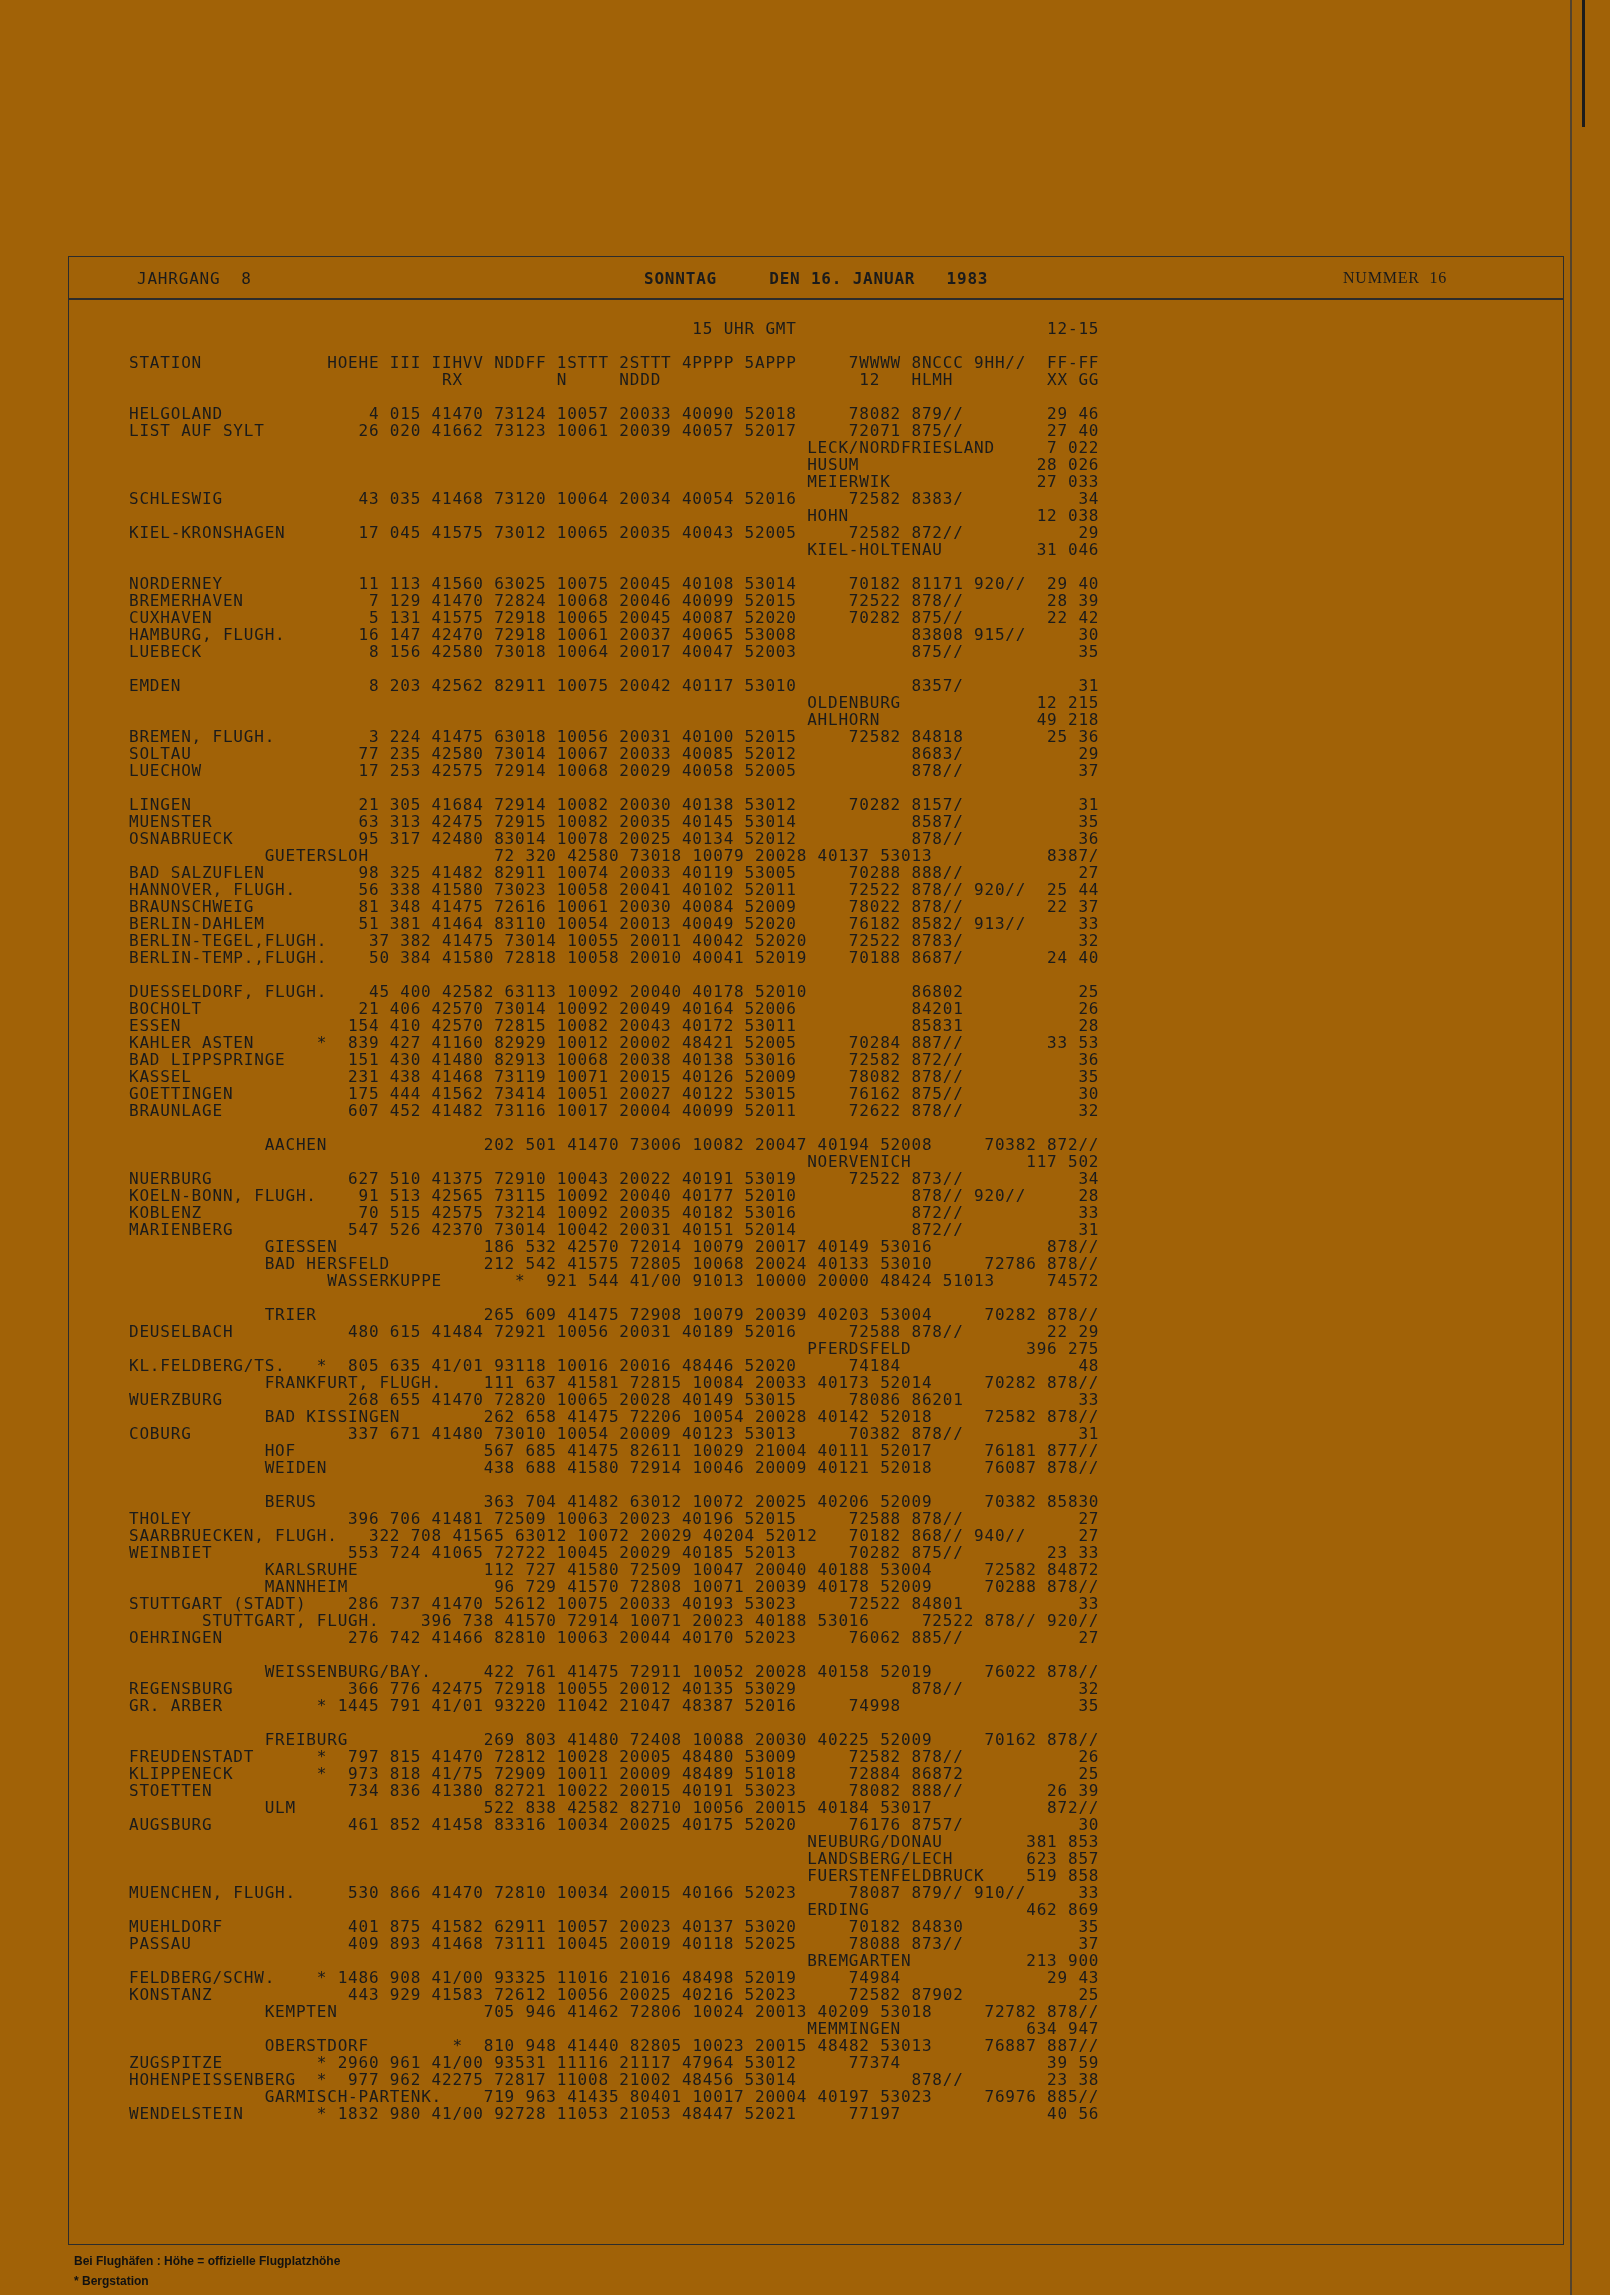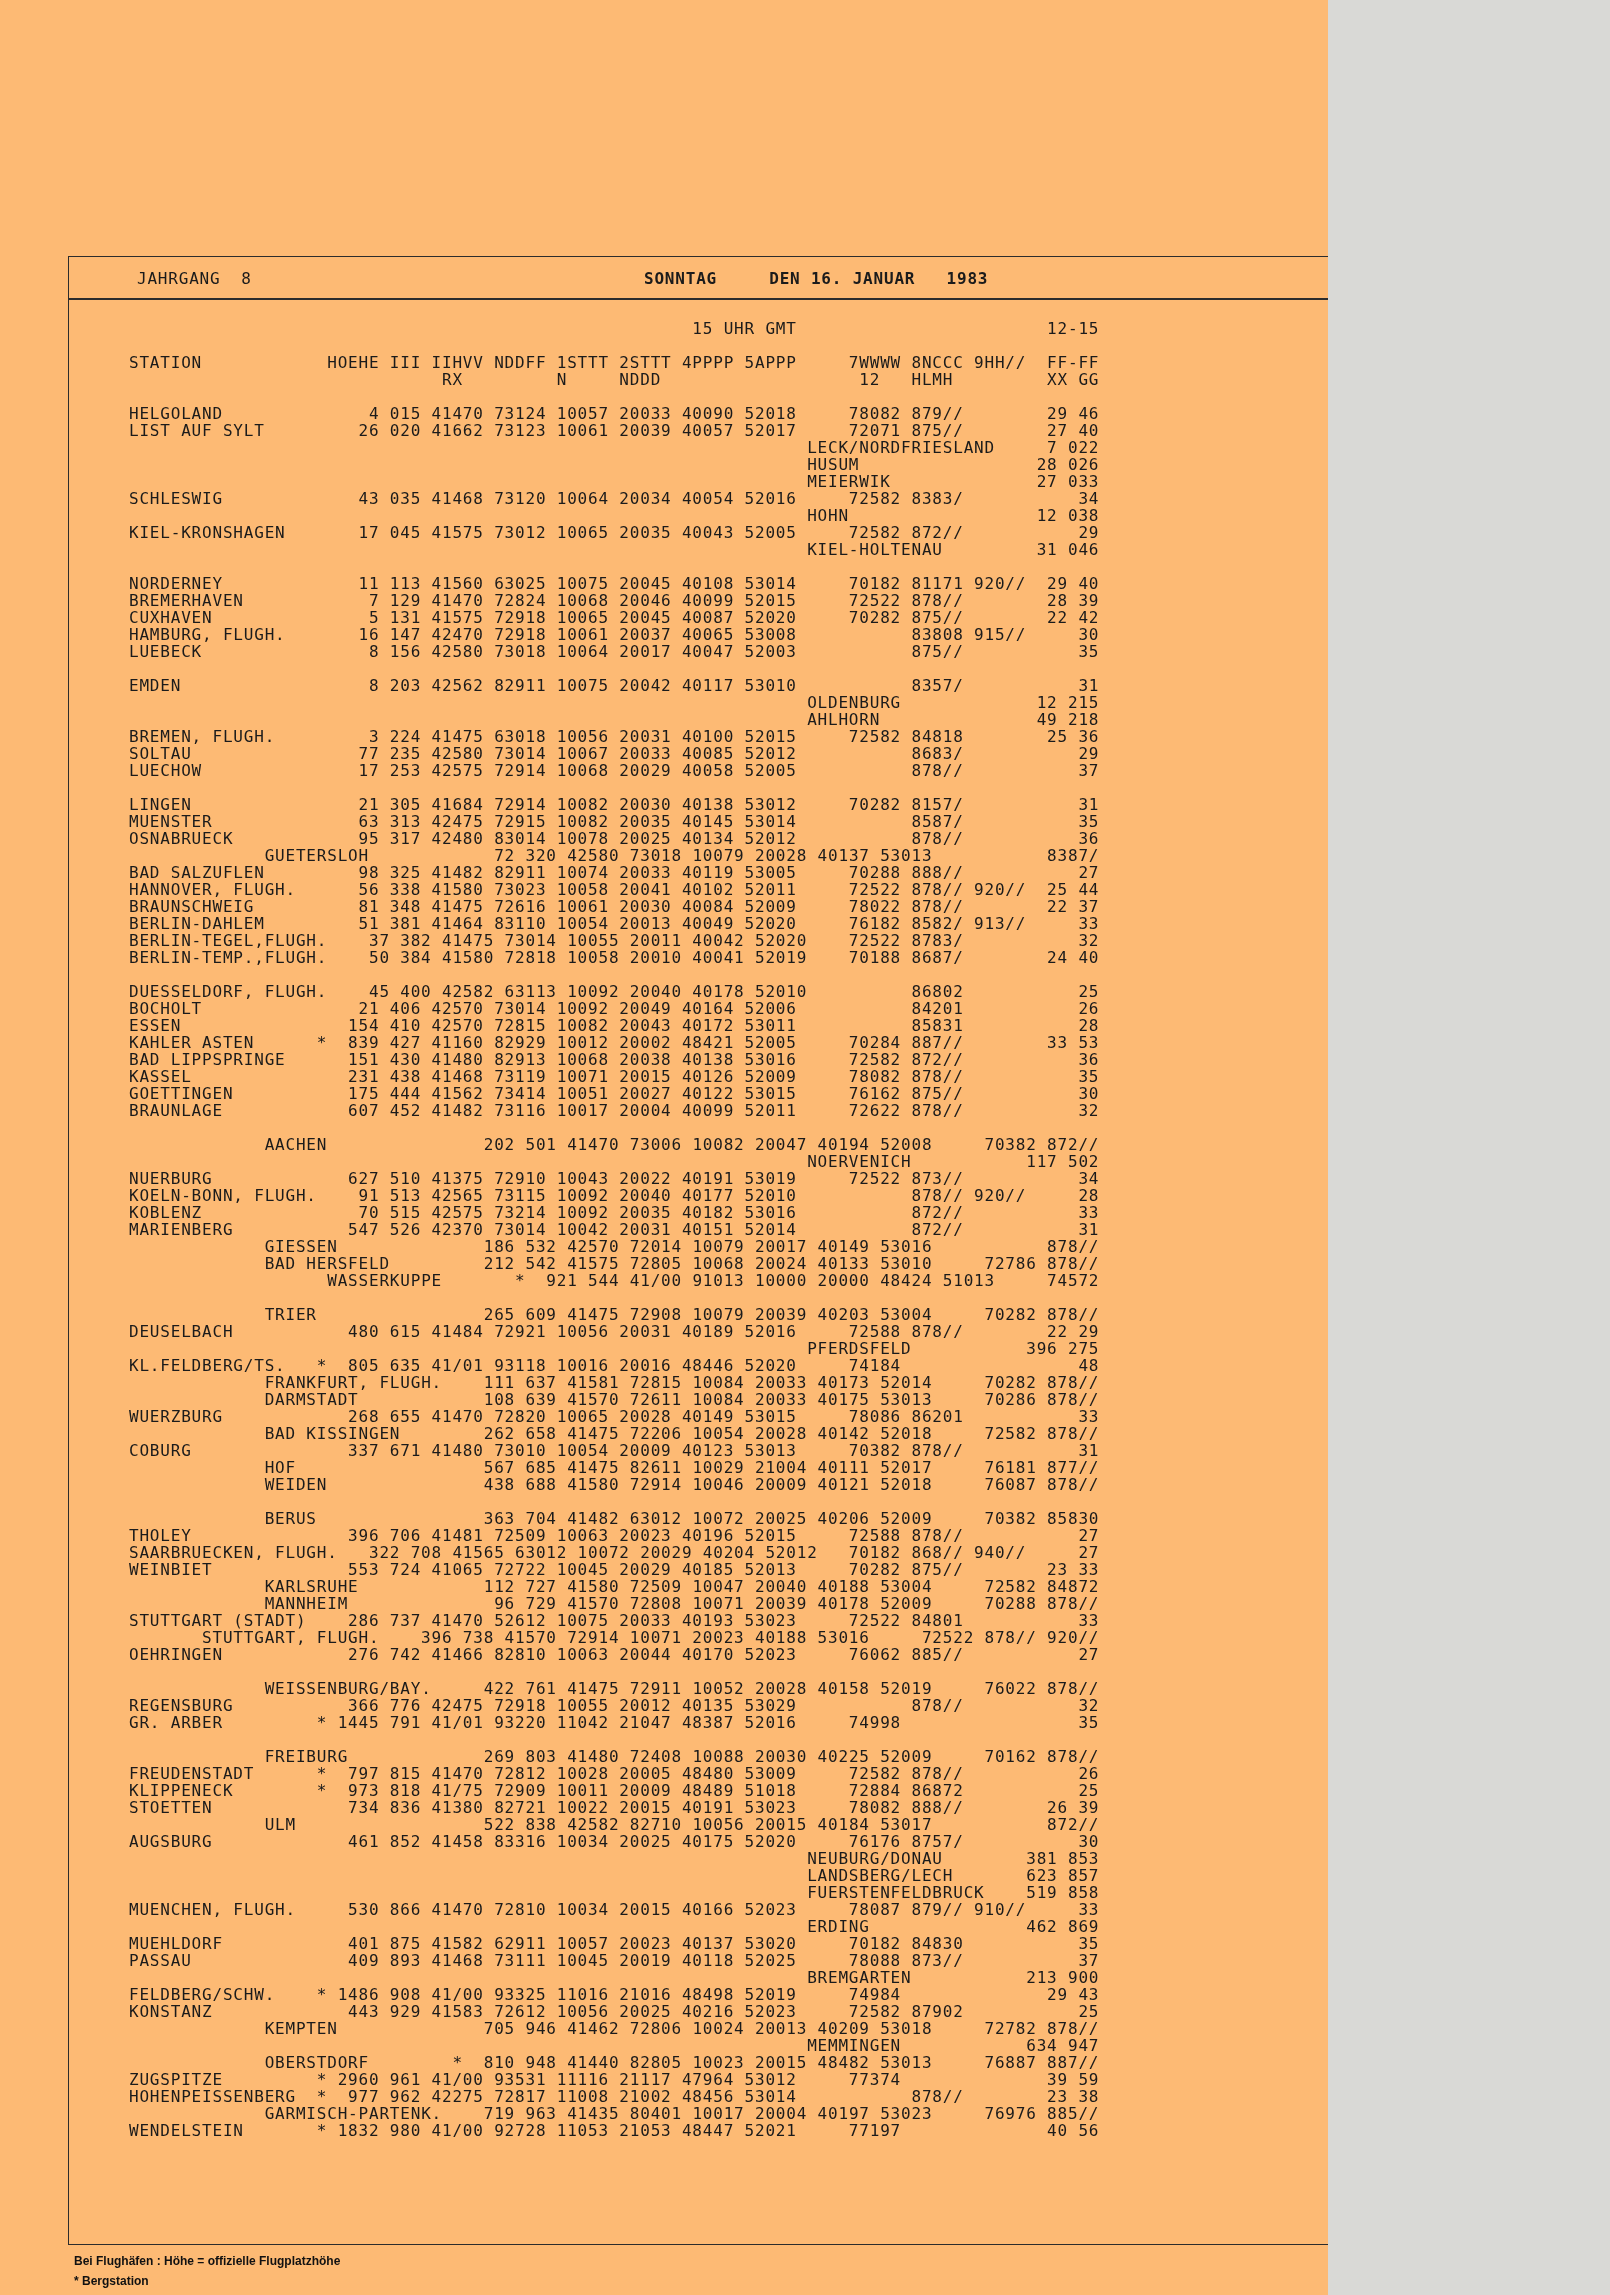--- a/index.html
+++ b/index.html
@@ -1,19 +1,19 @@
 <!DOCTYPE html>
 <html style="font-size:13px"><head>
 <meta charset="utf-8">
 <style>
   html,body{margin:0;padding:0;background:#d9d9d6;}
   .page{
     position:relative;
-    width:1328px;height:2295px;
-    background:#fdba74;
+    width:1610px;height:2295px;
+    background:#a16207;
     color:#1b1b1b;
     font-family:"DejaVu Sans Mono",monospace;
     overflow:hidden;
   }
   .frame{
     position:absolute;left:68px;top:256px;width:1496px;height:1989px;
     border:1.6px solid #2c2c2c;box-sizing:border-box;
   }
   .masthead-rule{
     position:absolute;left:68px;top:298px;width:1496px;height:1.6px;background:#2c2c2c;
@@ -107,21 +107,20 @@
       <div class="ln">MARIENBERG           547 526 42370 73014 10042 20031 40151 52014           872//           31</div>
       <div class="ln">GIESSEN              186 532 42570 72014 10079 20017 40149 53016           878//</div>
       <div class="ln">BAD HERSFELD         212 542 41575 72805 10068 20024 40133 53010     72786 878//</div>
       <div class="ln">WASSERKUPPE       *  921 544 41/00 91013 10000 20000 48424 51013     74572</div>
       <div class="ln">&nbsp;</div>
       <div class="ln">TRIER                265 609 41475 72908 10079 20039 40203 53004     70282 878//</div>
       <div class="ln">DEUSELBACH           480 615 41484 72921 10056 20031 40189 52016     72588 878//        22 29</div>
       <div class="ln">PFERDSFELD           396 275</div>
       <div class="ln">KL.FELDBERG/TS.   *  805 635 41/01 93118 10016 20016 48446 52020     74184                 48</div>
       <div class="ln">FRANKFURT, FLUGH.    111 637 41581 72815 10084 20033 40173 52014     70282 878//</div>
-      <div class="ln">DARMSTADT            108 639 41570 72611 10084 20033 40175 53013     70286 878//</div>
       <div class="ln">WUERZBURG            268 655 41470 72820 10065 20028 40149 53015     78086 86201           33</div>
       <div class="ln">BAD KISSINGEN        262 658 41475 72206 10054 20028 40142 52018     72582 878//</div>
       <div class="ln">COBURG               337 671 41480 73010 10054 20009 40123 53013     70382 878//           31</div>
       <div class="ln">HOF                  567 685 41475 82611 10029 21004 40111 52017     76181 877//</div>
       <div class="ln">WEIDEN               438 688 41580 72914 10046 20009 40121 52018     76087 878//</div>
       <div class="ln">&nbsp;</div>
       <div class="ln">BERUS                363 704 41482 63012 10072 20025 40206 52009     70382 85830</div>
       <div class="ln">THOLEY               396 706 41481 72509 10063 20023 40196 52015     72588 878//           27</div>
       <div class="ln">SAARBRUECKEN, FLUGH.   322 708 41565 63012 10072 20029 40204 52012   70182 868// 940//     27</div>
       <div class="ln">WEINBIET             553 724 41065 72722 10045 20029 40185 52013     70282 875//        23 33</div>

